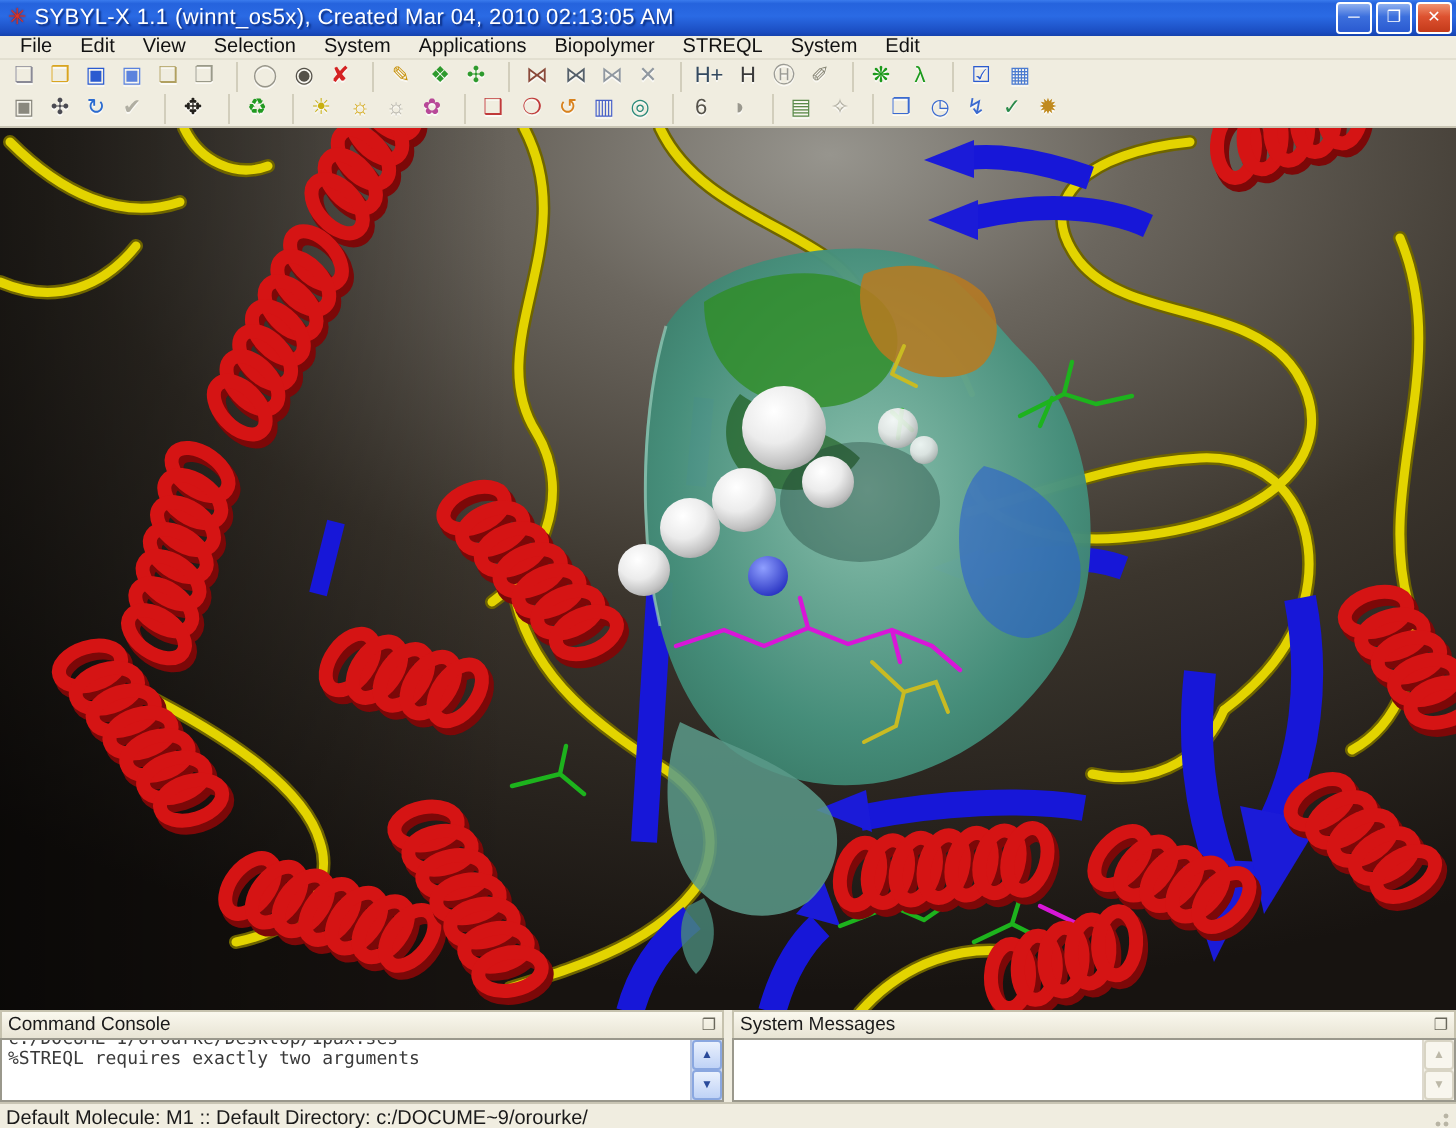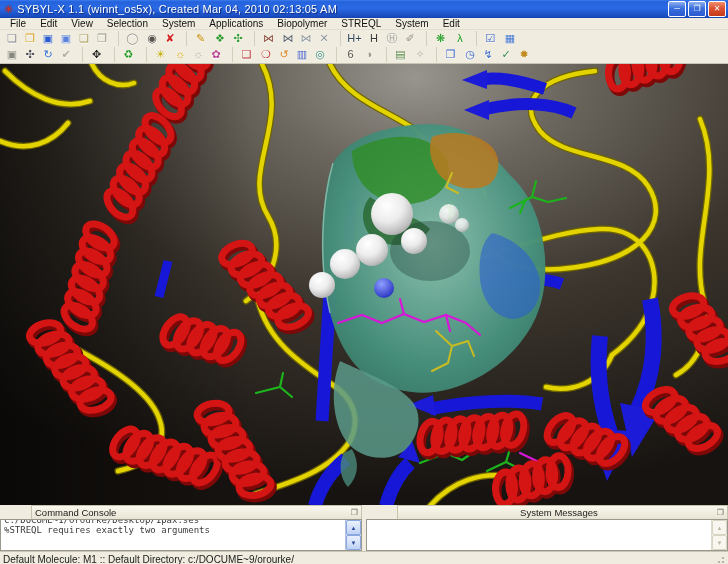--- a/index.html
+++ b/index.html
@@ -43,25 +43,25 @@
 
   
   .viewport{flex:0 0 441px;height:441px;position:relative;background:#201a15;}
   .viewport svg{display:block;}
 
   
   .panels{flex:0 0 46px;height:46px;display:flex;background:#f0ede0;}
   .panel{display:flex;flex-direction:column;}
   .panel.console{width:362px;flex:0 0 362px;}
   .splitter{width:4px;flex:0 0 4px;background:#f0ede0;}
-  .panel.sysmsg{flex:1;text-align:center;}
+  .panel.sysmsg{flex:1;}
   .phead{height:13px;flex:0 0 13px;display:flex;align-items:center;
     background:linear-gradient(180deg,#faf8ee 0%,#e8e4d4 100%);
     border:1px solid #c6c2ae;border-bottom:none;
-    font-size:9.5px;color:#1a1a1a;padding:0 3px;margin-left:31px;}
+    font-size:9.5px;color:#1a1a1a;padding:0 3px;}
   .phead .ptitle{flex:1;white-space:nowrap;overflow:hidden;}
   .pico{font-size:8px;color:#6a685c;line-height:8px;}
   .pbody{flex:1;background:#fff;border:1px solid #9a988c;display:flex;overflow:hidden;}
   .clines{flex:1;overflow:hidden;margin-top:-5px;padding-left:3px;}
   .cline{font-family:"DejaVu Sans Mono","Liberation Mono",monospace;
     font-size:9px;line-height:10px;color:#3a3a3a;white-space:nowrap;}
   .vsb{width:15px;flex:0 0 15px;display:flex;flex-direction:column;justify-content:space-between;}
   .vsb.blue{background:#cdd9f1;border-left:1px solid #b4c2e0;}
   .vsb.blue .sbtn{height:13px;display:flex;align-items:center;justify-content:center;
     font-size:6px;color:#2a4a9a;background:linear-gradient(180deg,#eaf1fd 0%,#bfd2f6 100%);

